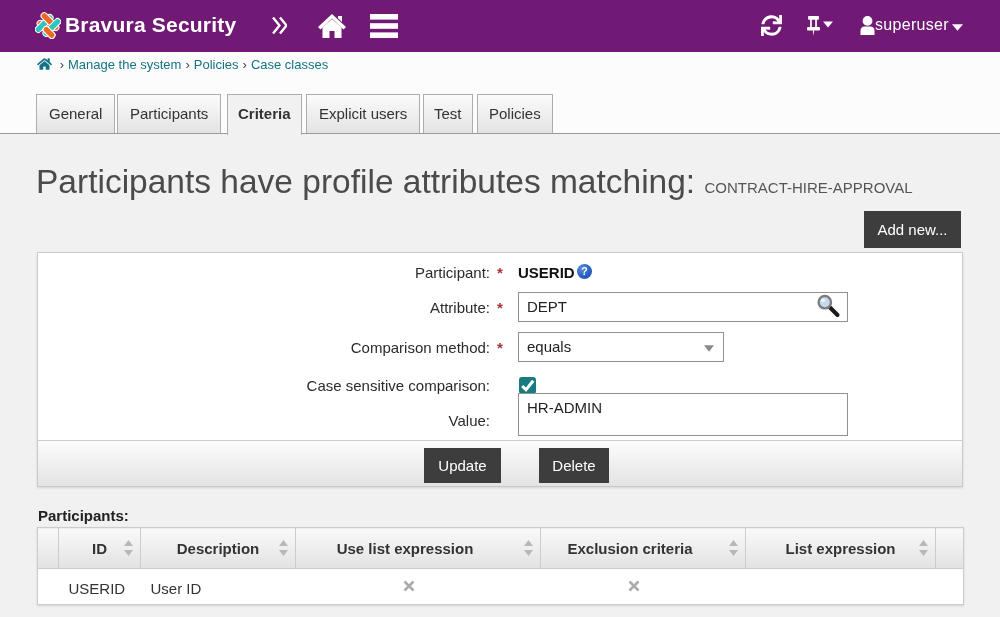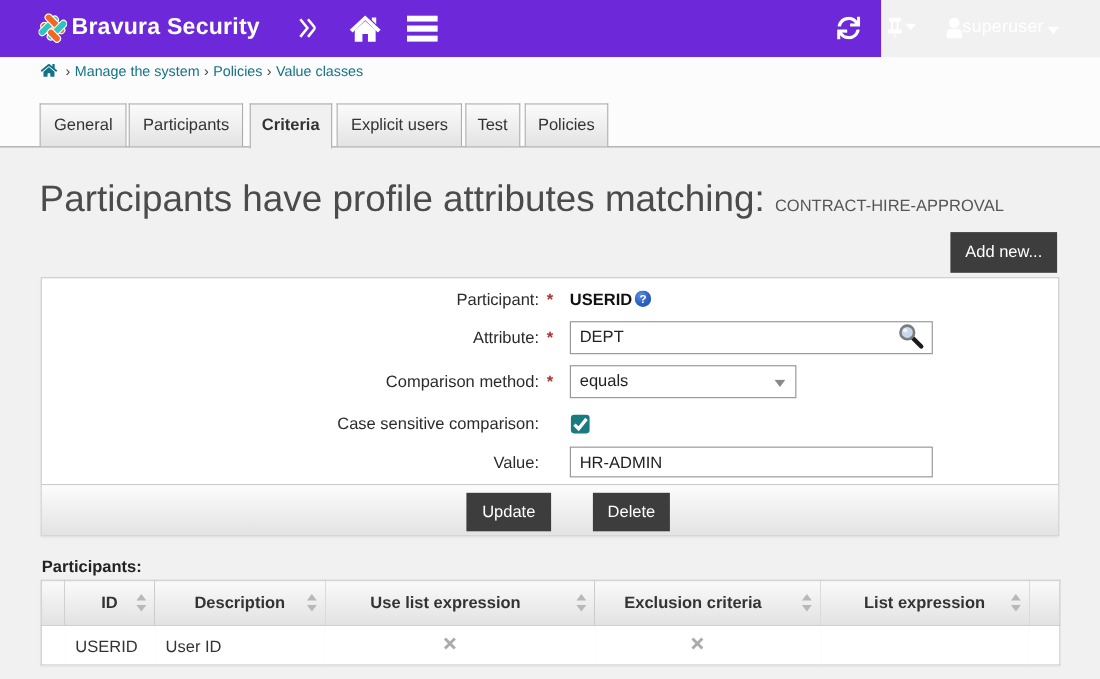--- a/index.html
+++ b/index.html
@@ -1,20 +1,20 @@
 <!DOCTYPE html>
 <html><head>
 <meta charset="utf-8">
 <style>
   * { margin:0; padding:0; box-sizing:border-box; }
   html,body { width:1000px; height:617px; overflow:hidden; }
   body { font-family:"Liberation Sans",sans-serif; background:#f1f1f1; position:relative; }
   .abs { position:absolute; }
   
-  .topbar { position:absolute; left:0; top:0; width:801px; height:52px; background:#6d28d9;padding-left:20px; }
+  .topbar { position:absolute; left:0; top:0; width:1000px; height:52px; background:#701a75;padding-left:20px; }
   .brand { position:absolute; left:65px; top:13px; color:#fff; font-weight:bold; font-size:21px; letter-spacing:0.2px; }
   
   .whitezone { position:absolute; left:0; top:52px; width:1000px; height:82px; background:#fcfcfc; border-bottom:1px solid #9a9a9a; }
   .crumb { position:absolute; left:37px; top:57px; font-size:13px; color:#137386; }
   .crumb a { color:#137386; text-decoration:none; }
   .crumb .sep { color:#444; padding:0 4px; font-size:13px; }
   
   .tab { position:absolute; top:94px; height:39px; line-height:38px; padding:0 12px; font-size:15px; color:#333;
          background:linear-gradient(#fbfbfb,#e3e3e3); border:1px solid #adadad; border-bottom:none; z-index:1; }
   .tab.active { background:#f1f1f1; font-weight:bold; height:41px; z-index:3; padding:0 10px; }
@@ -95,21 +95,21 @@
   <div class="abs" style="left:875px;top:16px;color:#fff;font-size:16px;letter-spacing:0.3px;">superuser</div>
   <svg class="abs" style="left:952px;top:24px" width="11" height="7" viewBox="0 0 10 6">
       <path d="M0 0 L10 0 L5 6 Z" fill="#fff"></path>
     </svg>
 </div>
 <div class="whitezone"></div>
 <div class="crumb">
   <svg style="vertical-align:-2px" width="15" height="14" viewBox="0 0 576 512">
       <path fill="#137386" d="M280.37 148.26L96 300.11V464a16 16 0 0 0 16 16l112.06-.29a16 16 0 0 0 15.92-16V368a16 16 0 0 1 16-16h64a16 16 0 0 1 16 16v95.64a16 16 0 0 0 16 16.05L464 480a16 16 0 0 0 16-16V300L295.67 148.26a12.19 12.19 0 0 0-15.3 0zM571.6 251.47L488 182.56V44.05a12 12 0 0 0-12-12h-56a12 12 0 0 0-12 12v72.61L318.47 43a48 48 0 0 0-61 0L4.34 251.47a12 12 0 0 0-1.6 16.9l25.5 31A12 12 0 0 0 45.15 301l235.22-193.74a12.19 12.19 0 0 1 15.3 0L530.9 301a12 12 0 0 0 16.9-1.6l25.5-31a12 12 0 0 0-1.7-16.93z"></path>
     </svg>
-  <span class="sep">›</span><a>Manage the system</a><span class="sep">›</span><a>Policies</a><span class="sep">›</span><a>Value classes</a>
+  <span class="sep">›</span><a>Manage the system</a><span class="sep">›</span><a>Policies</a><span class="sep">›</span><a>Case classes</a>
 </div>
 <div class="tab" style="left:36px;">General</div>
 <div class="tab" style="left:117px;">Participants</div>
 <div class="tab active" style="left:227px;">Criteria</div>
 <div class="tab" style="left:306px;">Explicit users</div>
 <div class="tab" style="left:423px;padding:0 10px;">Test</div>
 <div class="tab" style="left:477px;padding:0 11px;">Policies</div>
 <div class="h1">Participants have profile attributes matching: <small>CONTRACT-HIRE-APPROVAL</small></div>
 <div class="btn" id="addnew">Add new...</div>
 <div class="formbox">
@@ -142,21 +142,21 @@
         <path d="M0 0 L12 0 L6 8 Z" fill="#8a8a8a"></path>
       </svg>
   </div>
   <div class="flabel" style="top:124px;">Case sensitive comparison:</div>
   <div class="abs" style="left:481px;top:124px;width:17px;height:17px;background:#177b80;border-radius:3px;">
     <svg width="17" height="17" viewBox="0 0 17 17">
         <path d="M3.2 9 L7 12.8 L14.2 3.8" fill="none" stroke="#fff" stroke-width="3"></path>
       </svg>
   </div>
   <div class="flabel" style="top:159px;">Value:</div>
-  <div class="inp" style="top:153px;width:330px;height:28px;line-height:27px;">HR-ADMIN</div>
+  <div class="inp" style="top:140px;width:330px;height:43px;line-height:27px;">HR-ADMIN</div>
   <div class="fband">
     <div class="btn" id="upd">Update</div>
     <div class="btn" id="del">Delete</div>
   </div>
 </div>
 <div class="ptitle">Participants:</div>
 <table class="ptable">
 <colgroup>
       <col style="width:21px">
       <col style="width:82px">

